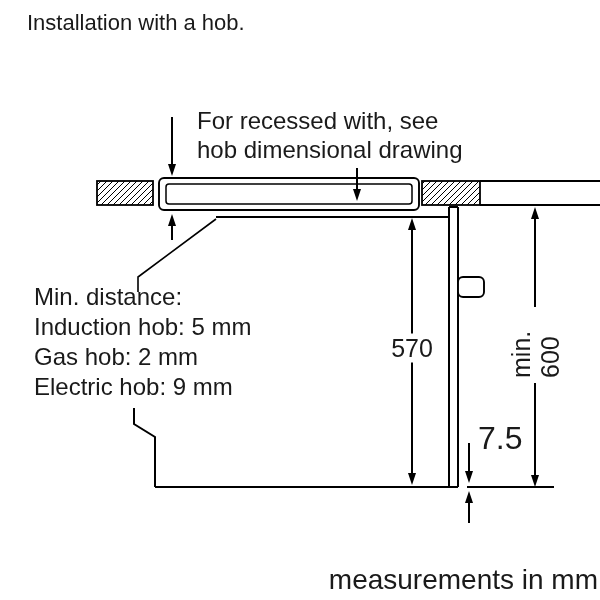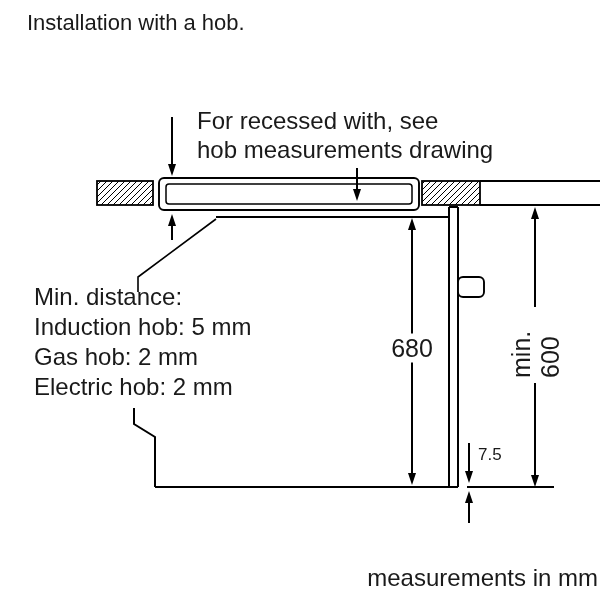--- a/index.html
+++ b/index.html
@@ -4,40 +4,40 @@
 <style>
   html,body{margin:0;padding:0;background:#fff;}
   #stage{
     position:relative;width:600px;height:600px;background:#ffffff;overflow:hidden;
     font-family:"Liberation Sans","DejaVu Sans",sans-serif;color:#1a1a1a;margin-left:12px;
   }
   .txt{position:absolute;white-space:nowrap;color:#1a1a1a;}
   #title{left:15px;top:10px;font-size:22px;}
   #recessed-note{left:185px;top:106px;font-size:24px;line-height:29px;}
   #min-distance{left:22px;top:282px;font-size:24px;line-height:30px;}
-  #footer{right:14px;top:564px;font-size:24px;}
+  #footer{right:14px;top:564px;font-size:28px;}
   .dim-label{position:absolute;background:#ffffff;font-size:25px;padding:0 5px;}
   #dim-570{left:400px;top:348px;transform:translate(-50%,-50%);}
   #dim-600{left:524px;top:345px;transform:translate(-50%,-50%) rotate(-90deg);}
-  #dim-75{left:464px;top:445px;font-size:17px;padding:0 2px;}
+  #dim-75{left:464px;top:420px;font-size:32px;padding:0 2px;}
   svg{position:absolute;left:0;top:0;}
   .ln{stroke:#000;stroke-width:2;fill:none;}
   .thin{stroke:#000;stroke-width:1.6;fill:none;}
   .ah{fill:#000;stroke:none;}
 </style>
 </head>
 <body>
 
 <div id="stage">
 
   <div id="title" class="txt">Installation with a hob.</div>
 
   <div id="recessed-note" class="txt">
     <div>For recessed with, see</div>
-    <div>hob measurements drawing</div>
+    <div>hob dimensional drawing</div>
   </div>
 
   <svg width="600" height="600" viewBox="0 0 600 600">
     <defs>
       <pattern id="hatch" patternUnits="userSpaceOnUse" width="6" height="6">
         <path d="M0,6 L6,0 M-1.5,1.5 L1.5,-1.5 M4.5,7.5 L7.5,4.5" stroke="#000" stroke-width="1"></path>
       </pattern>
     </defs>
 
     <g>
@@ -89,26 +89,26 @@
     </g>
 
     <g>
       <line x1="457" y1="443" x2="457" y2="471" class="ln"></line>
       <polygon points="457,483 453,471 461,471" class="ah"></polygon>
       <line x1="457" y1="503" x2="457" y2="523" class="ln"></line>
       <polygon points="457,491 453,503 461,503" class="ah"></polygon>
     </g>
   </svg>
 
-  <div id="dim-570" class="dim-label">680</div>
+  <div id="dim-570" class="dim-label">570</div>
   <div id="dim-600" class="dim-label">min. 600</div>
   <div id="dim-75" class="dim-label">7.5</div>
 
   <div id="min-distance" class="txt">
     <div>Min. distance:</div>
     <div>Induction hob: 5 mm</div>
     <div>Gas hob: 2 mm</div>
-    <div>Electric hob: 2 mm</div>
+    <div>Electric hob: 9 mm</div>
   </div>
 
   <div id="footer" class="txt">measurements in mm</div>
 
 </div>
 
 </body></html>

